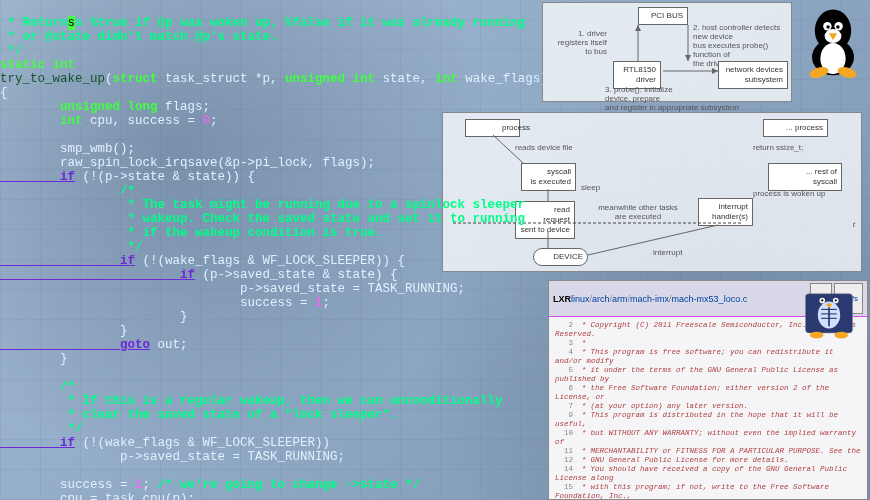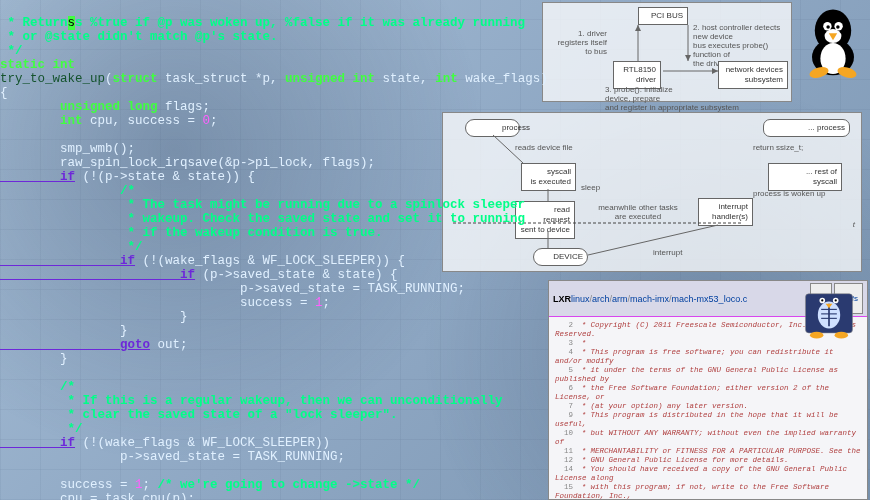--- a/index.html
+++ b/index.html
@@ -184,22 +184,22 @@
     <line x1="95" y1="22" x2="95" y2="58" stroke="#666"></line>
       <polygon points="92,28 98,28 95,22" fill="#666"></polygon>
     <line x1="145" y1="22" x2="145" y2="58" stroke="#666"></line>
       <polygon points="142,52 148,52 145,58" fill="#666"></polygon>
     <line x1="120" y1="68" x2="175" y2="68" stroke="#666"></line>
       <polygon points="169,65 169,71 175,68" fill="#666"></polygon>
   </svg>
 </div>
 
 <div class="diagram" style="top:112px; right:8px; width:420px; height:160px;">
-  <div class="box" style="left:22px; top:6px; width:55px; border-radius:9px;padding-left:36px;">process</div>
-  <div class="box" style="left:320px; top:6px; width:87px; border-radius:7px;">... process</div>
+  <div class="box" style="left:22px; top:6px; width:55px; border-radius:0;padding-left:36px;">process</div>
+  <div class="box" style="left:320px; top:6px; width:65px; border-radius:0;">... process</div>
   <div class="lbl" style="left:72px; top:30px;">reads device file</div>
   <div class="box" style="left:78px; top:50px; width:55px; white-space:pre-line;">syscall
 is executed</div>
   <div class="lbl" style="left:138px; top:70px;">sleep</div>
   <div class="box" style="left:72px; top:88px; width:60px; white-space:pre-line;">read
 request
 sent to device</div>
   <div class="lbl" style="left:150px; top:90px; width:90px; white-space:pre-line; text-align:center;">meanwhile other tasks
 are executed</div>
   <div class="box" style="left:255px; top:85px; width:55px; white-space:pre-line;">interrupt

